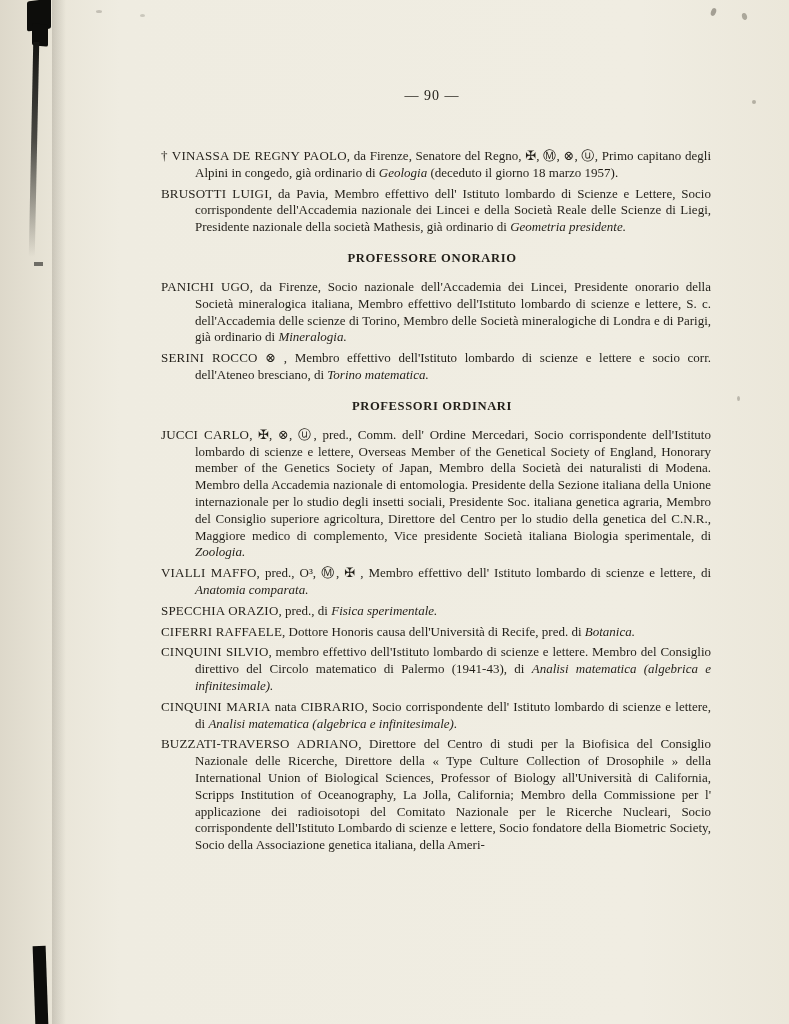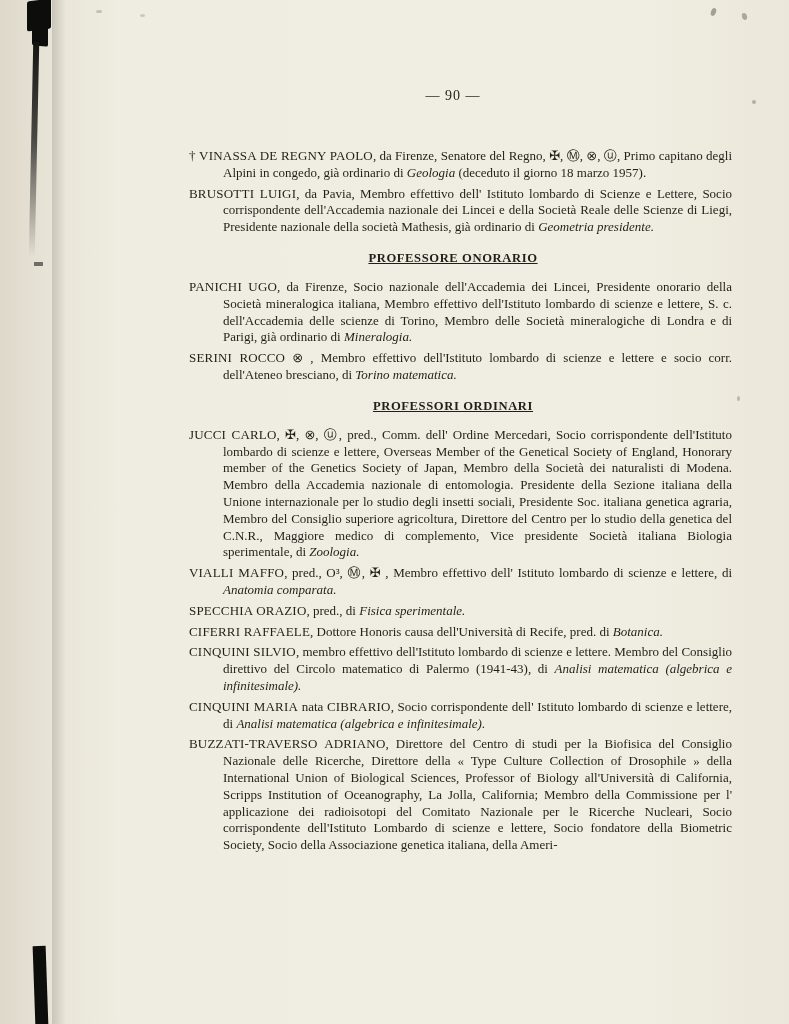--- a/index.html
+++ b/index.html
@@ -30,44 +30,42 @@
   .speck { position: absolute; background: #4a453a; border-radius: 50%; }
   .s1 { left: 711px; top: 8px;  width: 5px; height: 8px; opacity: .45; transform: rotate(20deg); }
   .s2 { left: 742px; top: 13px; width: 5px; height: 7px; opacity: .4;  transform: rotate(-15deg); }
   .s3 { left: 752px; top: 100px; width: 4px; height: 4px; opacity: .35; }
   .s4 { left: 737px; top: 396px; width: 3px; height: 5px; opacity: .3; }
   .s5 { left: 96px;  top: 10px; width: 6px; height: 3px; opacity: .25; }
   .s6 { left: 140px; top: 14px; width: 5px; height: 3px; opacity: .22; }
 
   .text-block {
     position: absolute;
-    left: 174px; top: 88px; width: 558px;
+    left: 153px; top: 88px; width: 558px;
   }
   .page-number {
     text-align: center;
     font-size: 14px;
     letter-spacing: 1px;
     margin-bottom: 44px;
   }
   .entry {
-    margin: 0 0 4px 15px;
+    margin: 0 0 4px 8px;
     padding-left: 34px;
     text-indent: -34px;
     font-size: 13px;
     line-height: 16.8px;
     text-align: justify;
-    font-family: Liberation Serif, serif;
   }
   .heading {
     text-align: center;
     font-weight: bold;
     font-size: 12.6px;
     letter-spacing: 0.6px;
     margin: 15px 0 13px 0;
-    text-decoration: underline;
   }
   .it { font-style: italic; }
   .name { letter-spacing: 0.2px; }
 </style>
 </head>
 <body>
 
 <div class="page">
   <div class="edge-shadow"></div>
   <div class="artifact a-topleft-1"></div>

